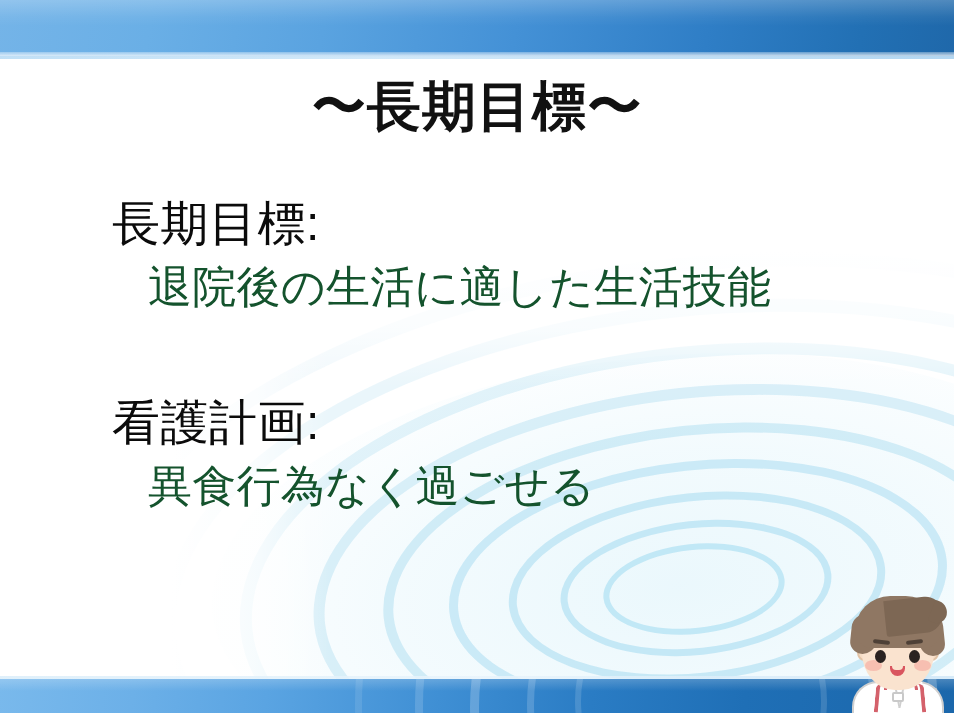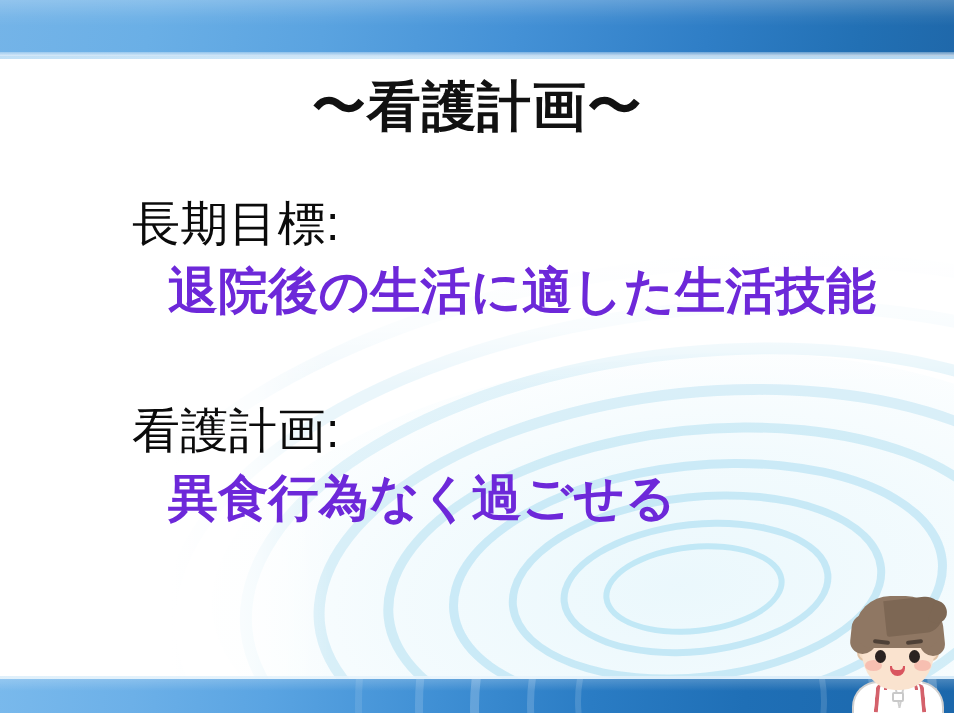--- a/index.html
+++ b/index.html
@@ -203,44 +203,43 @@
     color: #111111;
     letter-spacing: 0.02em;
     white-space: nowrap;
   }
 
   .body-block {
     position: absolute;
     left: 0;
     top: 195px;
     width: 805px;
-    padding-left: 20px;
   }
 
   .goal-group { position: relative; }
   .goal-group + .goal-group { margin-top: 78px; }
 
   .goal-label {
     margin-left: 112px;
     font-size: 48px;
     line-height: 1.22;
     font-weight: 400;
     color: #0b0b0b;
     letter-spacing: 0.01em;
     white-space: nowrap;
   }
   .goal-lines {
     margin-left: 148px;
     margin-top: 4px;
   }
   .goal-line {
-    font-size: 50px;
+    font-size: 44px;
     line-height: 1.33;
-    font-weight: 700;
-    color: #6d28d9;
+    font-weight: 400;
+    color: #14532d;
     letter-spacing: 0.005em;
     white-space: nowrap;
   }
 
   
   .nurse {
     position: absolute;
     left: 845px;
     top: 596px;
     width: 106px;
@@ -409,21 +408,21 @@
     <div class="ripple-mask-top"></div>
     <div class="ripple-mask-left"></div>
   </div>
 
   <div class="top-banner">
     <div class="top-banner-sheen"></div>
     <div class="top-banner-edge"></div>
   </div>
   <div class="top-banner-hairline"></div>
 
-  <div class="slide-title">〜看護計画〜</div>
+  <div class="slide-title">〜長期目標〜</div>
 
   <div class="body-block">
 
     <div class="goal-group">
       <div class="goal-label">長期目標:</div>
       <div class="goal-lines">
         <div class="goal-line">退院後の生活に適した生活技能</div>
       </div>
     </div>
 

